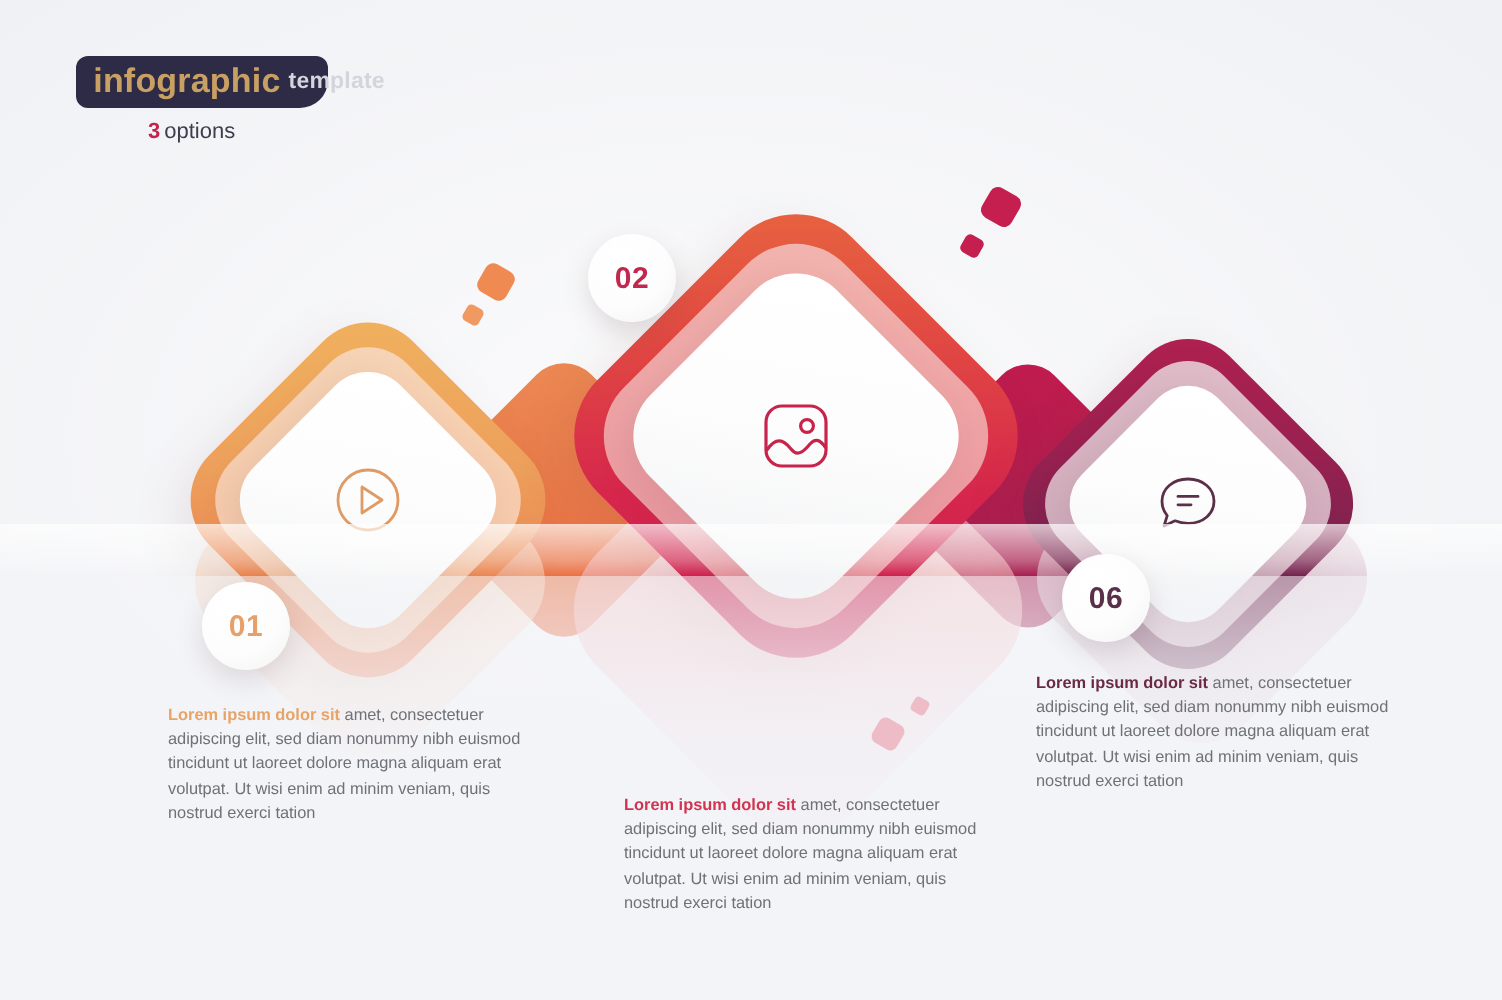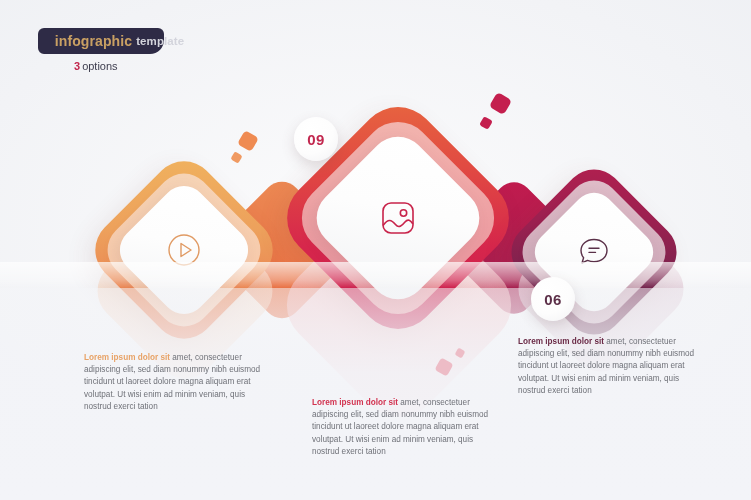--- a/index.html
+++ b/index.html
@@ -53,21 +53,21 @@
     height: 26px;
     background: #2e2b46;
     border-radius: 6px 6px 14px 6px;
     display: flex;
     align-items: center;
     justify-content: center;
     z-index: 30;
   }
   .badge-strong {
     color: #c9a063;
-    font-size: 14px;
+    font-size: 17px;
     font-weight: bold;
     letter-spacing: 0.1px;
     margin-left: 37px;
   }
   .badge-light {
     color: #d3d4dc;
     font-size: 11.5px;
     font-weight: bold;
     margin-left: 4px;
     letter-spacing: 0.1px;
@@ -284,20 +284,21 @@
   <div class="deco" style="left:456px; top:349px; width:8px; height:8px; background:#edbcc6; z-index:14;"></div>
 
   <div class="badge">
     <span class="badge-strong">infographic</span>
     <span class="badge-light">template</span>
   </div>
   <div class="options">
     <span class="options-num">3</span><span class="options-word">options</span>
   </div>
 
-  <div class="numcircle" id="n2">09</div>
+  <div class="numcircle" id="n1">01</div>
+  <div class="numcircle" id="n2">02</div>
   <div class="numcircle" id="n3">06</div>
 
   <div class="textblock" id="t1"><span class="lead">Lorem ipsum dolor sit</span><span> amet, consectetuer adipiscing elit, sed diam nonummy nibh euismod tincidunt ut laoreet dolore magna aliquam erat volutpat. Ut wisi enim ad minim veniam, quis nostrud exerci tation</span></div>
   <div class="textblock" id="t2"><span class="lead">Lorem ipsum dolor sit</span><span> amet, consectetuer adipiscing elit, sed diam nonummy nibh euismod tincidunt ut laoreet dolore magna aliquam erat volutpat. Ut wisi enim ad minim veniam, quis nostrud exerci tation</span></div>
   <div class="textblock" id="t3"><span class="lead">Lorem ipsum dolor sit</span><span> amet, consectetuer adipiscing elit, sed diam nonummy nibh euismod tincidunt ut laoreet dolore magna aliquam erat volutpat. Ut wisi enim ad minim veniam, quis nostrud exerci tation</span></div>
 
 </div>
 
 </body></html>

